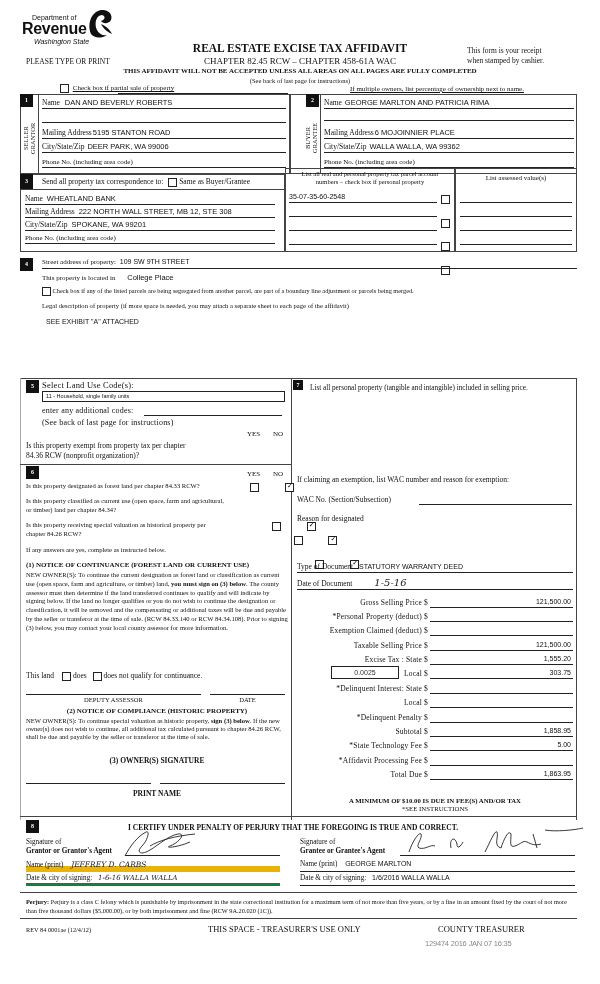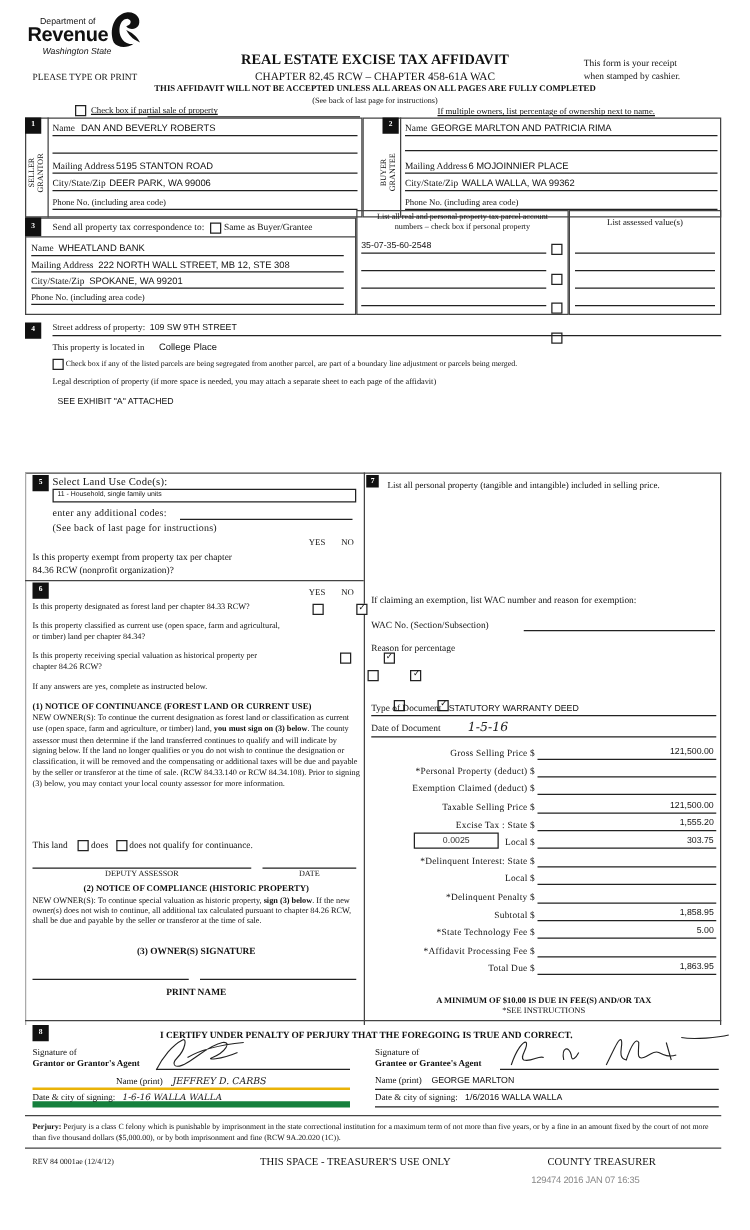--- a/index.html
+++ b/index.html
@@ -249,21 +249,21 @@
 <div class="abs b ctr" style="left:26px;top:789px;width:262px;font-size:7.5px;">PRINT NAME</div>
 
 
 <div class="secnum" style="left:293px;top:380px;width:10px;height:10px;line-height:10px;">7</div>
 <div class="abs" style="left:310px;top:382px;width:260px;font-size:7.2px;line-height:12px;">List all  personal property (tangible and intangible) included in selling price.</div>
 <div class="abs" style="left:297px;top:475px;font-size:7.5px;">If claiming an exemption, list WAC number and reason for exemption:</div>
 <div class="abs" style="left:297px;top:495px;font-size:7.5px;">
   <span>WAC No. (Section/Subsection)</span>
   <span class="abs line" style="left:122px;top:9px;width:153px;"></span>
 </div>
-<div class="abs" style="left:297px;top:514px;font-size:7.5px;">Reason for percentage</div>
+<div class="abs" style="left:297px;top:514px;font-size:7.5px;">Reason for designated</div>
 
 <div class="abs" style="left:297px;top:562px;width:276px;height:11px;border-bottom:1px solid #222;font-size:7.5px;">
   <span>Type of Document</span>
   <span class="fill" style="margin-left:4px;font-size:7px;">STATUTORY WARRANTY DEED</span>
 </div>
 <div class="abs" style="left:297px;top:577px;width:276px;height:13px;border-bottom:1px solid #222;font-size:7.5px;">
   <span>Date of Document</span>
   <span class="hw" style="margin-left:20px;font-size:10px;">1-5-16</span>
 </div>
 
@@ -343,25 +343,25 @@
 <div class="abs b" style="left:128px;top:823px;font-size:7.5px;white-space:nowrap;">I CERTIFY UNDER PENALTY OF PERJURY THAT THE FOREGOING IS TRUE AND CORRECT.</div>
 
 <div class="abs" style="left:26px;top:838px;font-size:7.2px;line-height:9px;">
   <div>Signature of</div>
   <div class="b">Grantor or Grantor's Agent</div>
 </div>
 <div class="abs line" style="left:125px;top:855px;width:155px;"></div>
 <svg class="abs" style="left:120px;top:826px;" width="90" height="34" viewBox="0 0 90 34">
   <path d="M5 30 C10 20 18 10 26 6 C30 4 28 14 22 20 C16 26 20 30 30 24 C40 18 48 10 58 8 C66 7 60 16 50 20 C44 22 56 22 70 16 M30 20 C40 14 55 10 75 8" fill="none" stroke="#222" stroke-width="0.9"></path>
 </svg>
-<div class="abs" style="left:26px;top:860px;width:254px;height:12px;border-bottom:2px solid #eab308;font-size:7.2px;text-align:center;">
+<div class="abs" style="left:26px;top:860px;width:254px;height:12px;border-bottom:6px solid #eab308;font-size:7.2px;">
   <span>Name (print)</span>
   <span class="hw" style="margin-left:6px;font-size:7.5px;">JEFFREY D. CARBS</span>
 </div>
-<div class="abs" style="left:26px;top:874px;width:254px;height:12px;border-bottom:5px solid #15803d;font-size:7.2px;">
+<div class="abs" style="left:26px;top:874px;width:254px;height:12px;border-bottom:3px solid #15803d;font-size:7.2px;">
   <span>Date &amp; city of signing:</span>
   <span class="hw" style="margin-left:4px;font-size:7px;">1-6-16   WALLA WALLA</span>
 </div>
 
 <div class="abs" style="left:300px;top:838px;font-size:7.2px;line-height:9px;">
   <div>Signature of</div>
   <div class="b">Grantee or Grantee's Agent</div>
 </div>
 <div class="abs line" style="left:400px;top:855px;width:175px;"></div>
 <svg class="abs" style="left:405px;top:826px;" width="180" height="32" viewBox="0 0 180 32">

